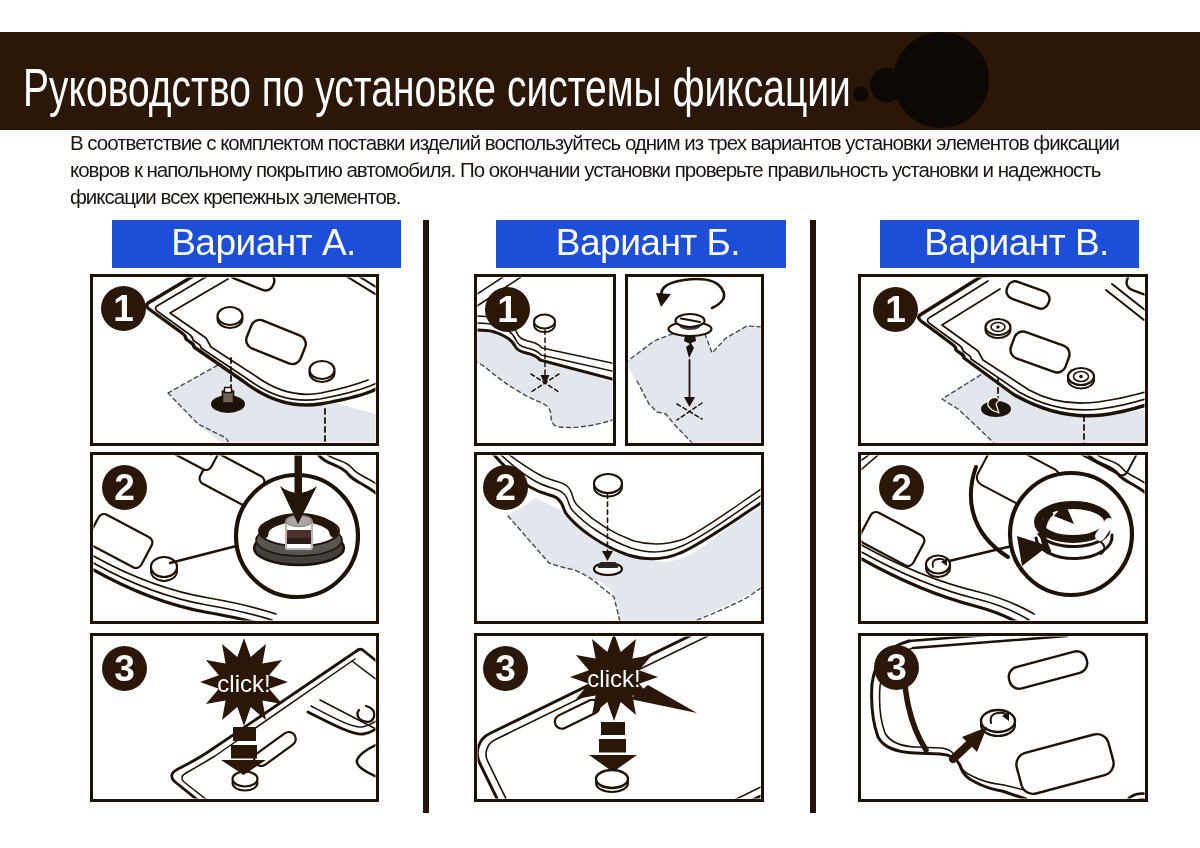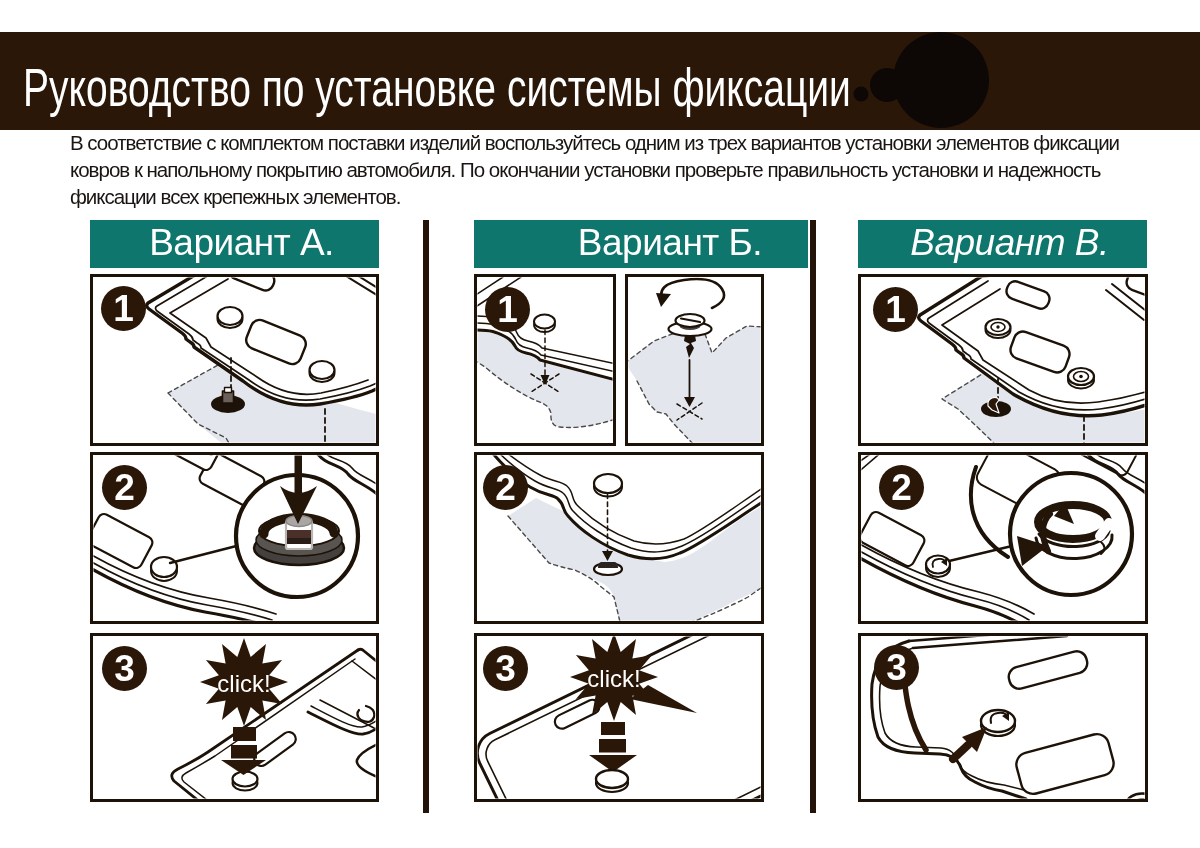--- a/index.html
+++ b/index.html
@@ -3,41 +3,41 @@
 <meta charset="utf-8">
 <style>
   html,body{margin:0;padding:0;background:#ffffff;}
   *{-webkit-font-smoothing:antialiased;}
   body{width:1200px;height:848px;position:relative;overflow:hidden;
        font-family:"Liberation Sans", sans-serif;}
   .abs{position:absolute;}
   #titlebar{left:0;top:32px;width:1200px;height:98px;background:#2b1708;}
   #title{left:23px;top:60px;color:#fff;font-size:54px;line-height:1;white-space:nowrap;transform:scaleX(0.722);transform-origin:0 0;}
   #para{left:70px;top:129px;font-size:20.5px;letter-spacing:-1px;line-height:27px;color:#1a1512;white-space:nowrap;}
-  .hdr{top:220px;height:48px;background:#0f766e;color:#fff;font-size:37px;letter-spacing:-0.5px;
-       text-align:center;line-height:46px;text-indent:14px;}
+  .hdr{top:220px;height:48px;background:#1d4ed8;color:#fff;font-size:37px;letter-spacing:-0.5px;
+       text-align:center;line-height:46px;text-indent:14px;margin-left:22px;}
   .divider{top:220px;width:6px;height:593px;background:#241309;}
   .panel{background:#fff;border:3.5px solid #1d1208;box-sizing:border-box;}
   .badge{width:45px;height:45px;border-radius:50%;background:#2b1708;color:#fff;
          font-size:37px;font-weight:bold;text-align:center;line-height:45px;}
 </style>
 </head>
 <body>
 <div class="abs" id="titlebar"></div>
 <div class="abs" id="title">Руководство по установке системы фиксации</div>
 <svg class="abs" style="left:0;top:32px;" width="1200" height="98" viewBox="0 0 1200 98">
   <circle cx="861" cy="62" r="7.5" fill="#0d0805"></circle>
   <circle cx="887" cy="53" r="17" fill="#0d0805"></circle>
   <circle cx="941" cy="48" r="48" fill="#0d0805"></circle>
 </svg>
 <div class="abs" id="para">В соответствие с комплектом поставки изделий воспользуйтесь одним из трех вариантов установки элементов фиксации<br>ковров к напольному покрытию автомобиля. По окончании установки проверьте правильность установки и надежность<br>фиксации всех крепежных элементов.</div>
 
 <div class="abs hdr" style="left:90px;width:289px;">Вариант А.</div>
-<div class="abs hdr" style="left:474px;width:290px;padding-left:44px;">Вариант Б.</div>
-<div class="abs hdr" style="left:858px;width:289px;font-style:italic;">Вариант В.</div>
+<div class="abs hdr" style="left:474px;width:290px;">Вариант Б.</div>
+<div class="abs hdr" style="left:858px;width:259px;">Вариант В.</div>
 
 <div class="abs divider" style="left:423px;"></div>
 <div class="abs divider" style="left:810px;"></div>
 
 <div class="abs panel" style="left:90px;top:274px;width:289px;height:172px;"></div>
 <div class="abs panel" style="left:90px;top:452px;width:289px;height:172px;"></div>
 <div class="abs panel" style="left:90px;top:633px;width:289px;height:169px;"></div>
 <div class="abs panel" style="left:474px;top:274px;width:142px;height:172px;"></div>
 <div class="abs panel" style="left:625px;top:274px;width:139px;height:172px;"></div>
 <div class="abs panel" style="left:474px;top:452px;width:290px;height:172px;"></div>

